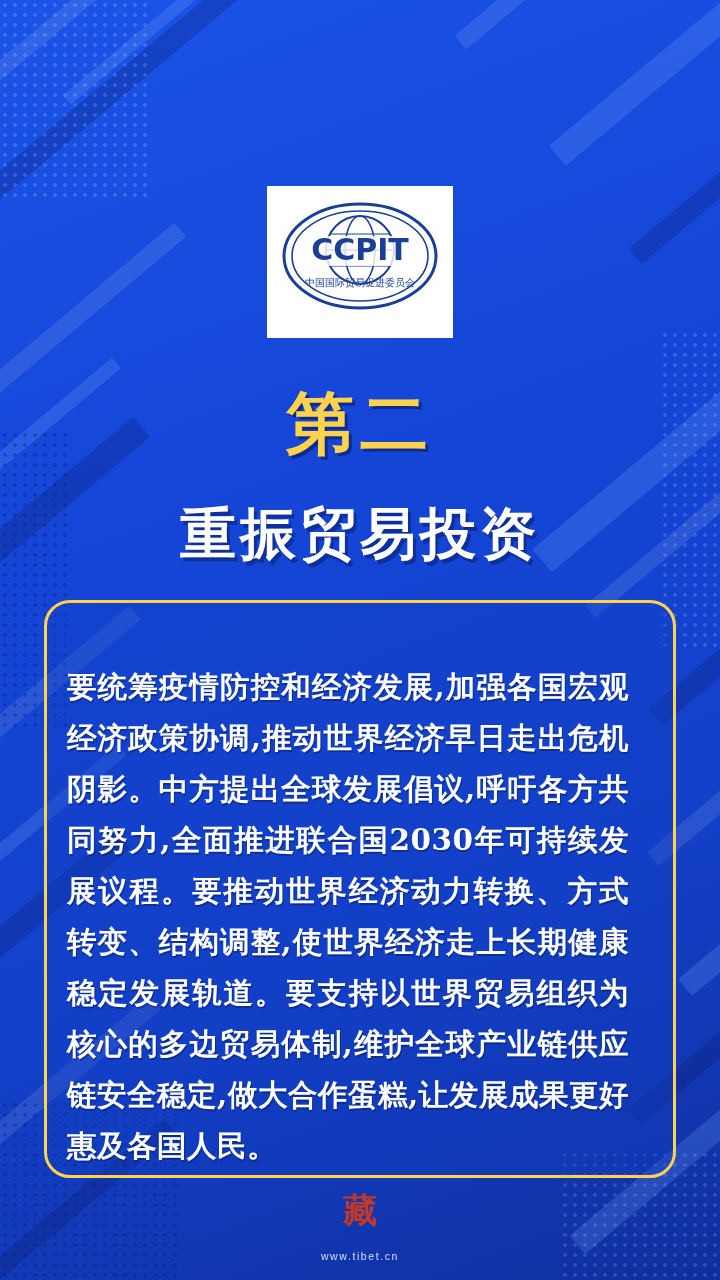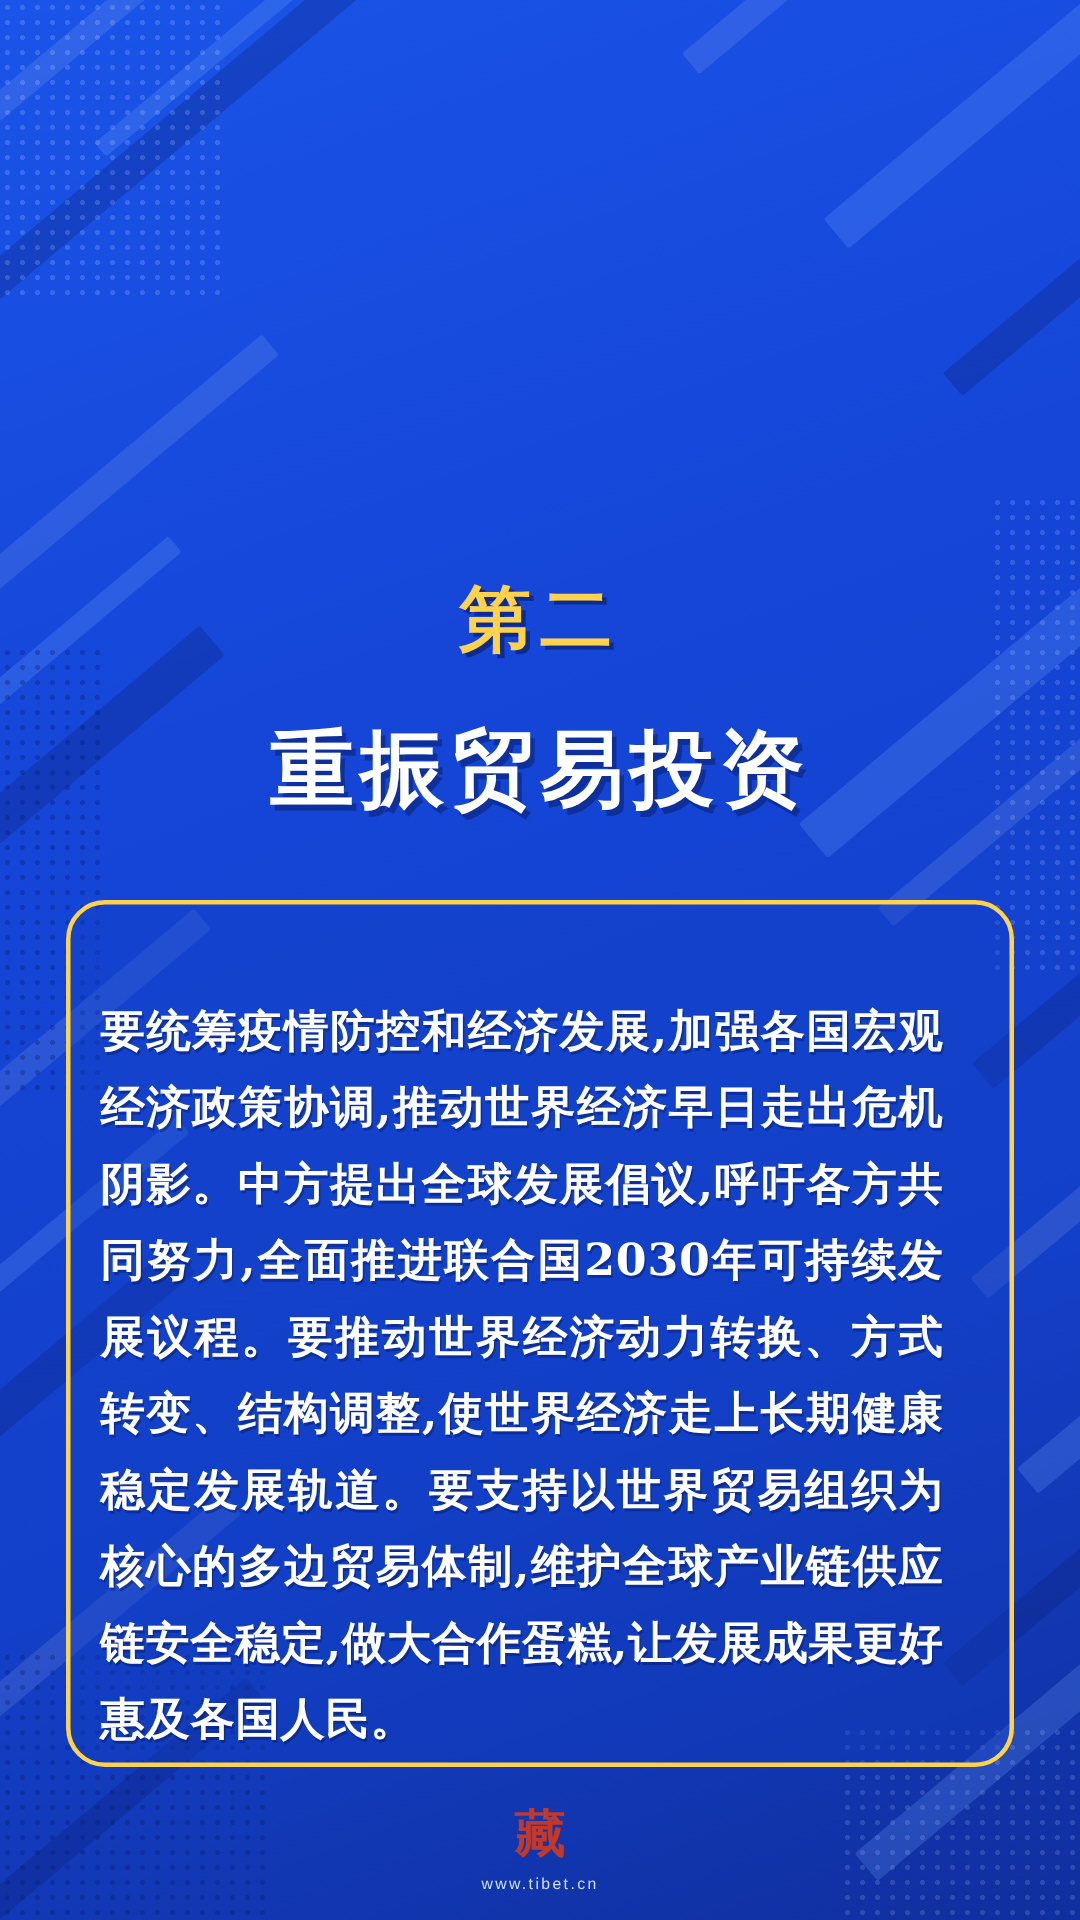--- a/index.html
+++ b/index.html
@@ -76,21 +76,21 @@
     top: 388px;
     left: 0;
     width: 720px;
     text-align: center;
     z-index: 5;
   }
   .h-main {
     font-family: "DejaVu Sans", "Liberation Sans", sans-serif;
     font-weight: bold;
     color: #ffd24d;
-    font-size: 48px;
+    font-size: 68px;
     letter-spacing: 6px;
     line-height: 1.05;
     text-shadow: 3px 3px 0 rgba(6,22,86,0.55);
   }
   .h-sub {
     margin-top: 38px;
     font-family: "DejaVu Sans", "Liberation Sans", sans-serif;
     font-weight: bold;
     color: #ffffff;
     font-size: 56px;
@@ -141,21 +141,21 @@
   .footer-name {
     color: #ffffff;
     font-size: 15px;
     letter-spacing: 1px;
     font-family: "DejaVu Sans", "Liberation Sans", sans-serif;
   }
   .footer-url {
     color: #cfe0ff;
     font-size: 10.5px;
     letter-spacing: 1.6px;
-    margin-top: 4px;
+    margin-top: 16px;
     font-family: "Liberation Sans", sans-serif;
   }
 </style>
 </head>
 <body>
 
 <div class="poster">
 
   <div class="stripes">
     <div class="stripe" style="left:-40px; top:-30px; width:300px; height:16px;"></div>
@@ -180,20 +180,36 @@
     <div class="stripe bright" style="left:540px; top:1130px; width:320px; height:24px;"></div>
     <div class="stripe dark" style="left:-60px; top:1200px; width:260px; height:18px;"></div>
   </div>
 
   <div class="dots" style="left:0; top:0; width:150px; height:200px; opacity:.55;"></div>
   <div class="dots dark" style="left:0; top:430px; width:70px; height:300px; opacity:.7;"></div>
   <div class="dots" style="left:660px; top:330px; width:60px; height:320px; opacity:.5;"></div>
   <div class="dots dark" style="left:0; top:1100px; width:180px; height:180px; opacity:.7;"></div>
   <div class="dots" style="left:560px; top:1150px; width:160px; height:130px; opacity:.45;"></div>
 
+  <div class="logo-box">
+    <div class="logo-inner">
+      <svg viewBox="0 0 170 136" width="170" height="136" aria-hidden="true">
+        <ellipse cx="85" cy="62" rx="76" ry="52" fill="none" stroke="#1b3f95" stroke-width="3"></ellipse>
+        <ellipse cx="85" cy="62" rx="68" ry="45" fill="none" stroke="#1b3f95" stroke-width="1.6"></ellipse>
+        <circle cx="85" cy="56" r="34" fill="none" stroke="#1b3f95" stroke-width="2"></circle>
+        <ellipse cx="85" cy="56" rx="15" ry="34" fill="none" stroke="#1b3f95" stroke-width="1.6"></ellipse>
+        <line x1="51" y1="56" x2="119" y2="56" stroke="#1b3f95" stroke-width="1.6"></line>
+        <line x1="56" y1="40" x2="114" y2="40" stroke="#1b3f95" stroke-width="1.2"></line>
+        <line x1="56" y1="72" x2="114" y2="72" stroke="#1b3f95" stroke-width="1.2"></line>
+        <rect x="28" y="42" width="114" height="30" fill="#ffffff" opacity="0.82"></rect>
+        <text x="85" y="66" text-anchor="middle" font-family="DejaVu Sans, Liberation Sans, sans-serif" font-size="30" font-weight="bold" fill="#1b3f95">CCPIT</text>
+        <text x="85" y="92" text-anchor="middle" font-family="DejaVu Sans, Liberation Sans, sans-serif" font-size="10" fill="#1b3f95">中国国际贸易促进委员会</text>
+      </svg>
+    </div>
+  </div>
 
   <div class="heading-wrap">
     <div class="h-main">第二</div>
     <div class="h-sub">重振贸易投资</div>
   </div>
 
   <div class="card">
     <div class="card-text">要统筹疫情防控和经济发展,加强各国宏观经济政策协调,推动世界经济早日走出危机阴影。中方提出全球发展倡议,呼吁各方共同努力,全面推进联合国2030年可持续发展议程。要推动世界经济动力转换、方式转变、结构调整,使世界经济走上长期健康稳定发展轨道。要支持以世界贸易组织为核心的多边贸易体制,维护全球产业链供应链安全稳定,做大合作蛋糕,让发展成果更好惠及各国人民。</div>
   </div>
 

